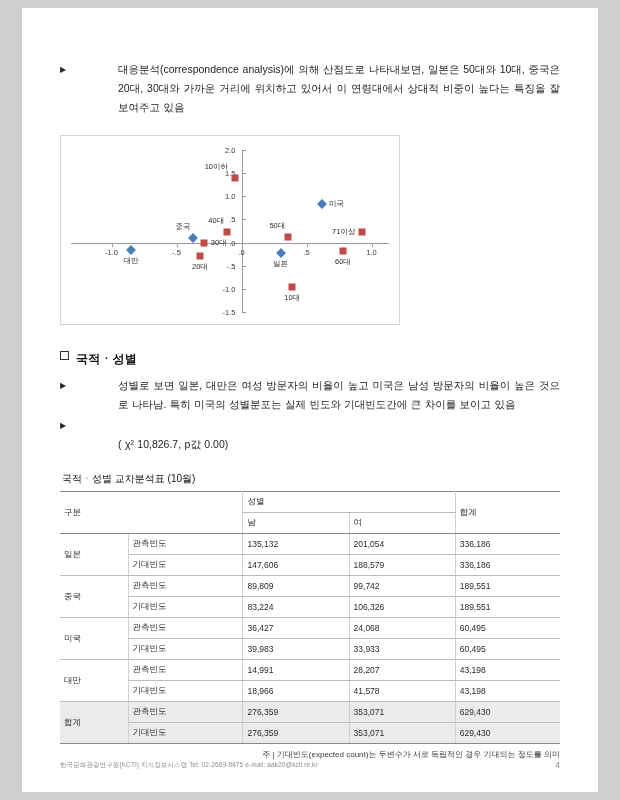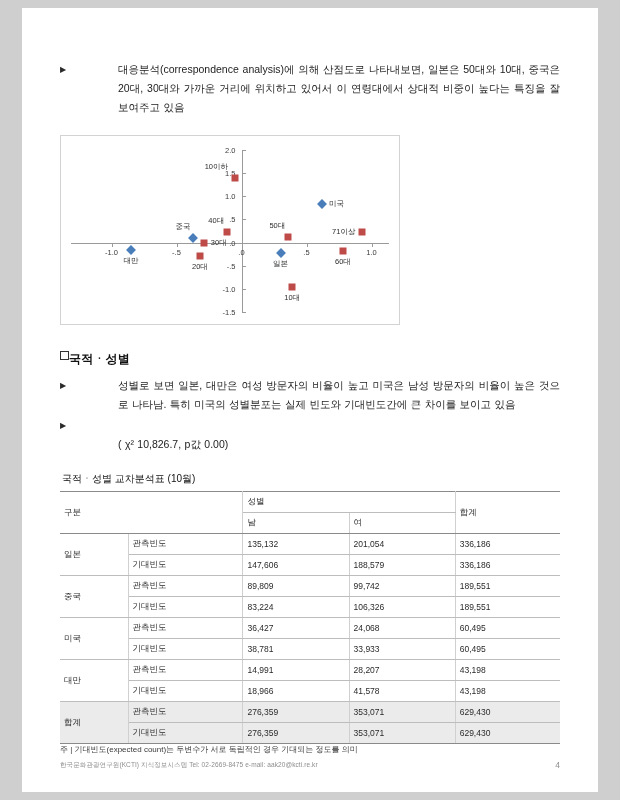--- a/index.html
+++ b/index.html
@@ -60,21 +60,21 @@
     width: 7px; height: 7px; background: #be4b48;
     transform: translate(-50%,-50%);
   }
   .plabel {
     position: absolute; font-size: 7.5px; color: #2b2b2b;
     white-space: nowrap;
   }
 
   
   .sec-head {
-    display: flex; align-items: flex-start; 
+    display: flex; align-items: flex-start; gap: 7px;
     margin: 26px 0 8px 0;
   }
   .sec-box {
     width: 9px; height: 9px; border: 1.3px solid #333; flex: 0 0 auto;
   }
   .sec-title { font-size: 12px; font-weight: bold; color: #111; letter-spacing: .2px; }
 
   
   .tbl-title {
     font-size: 10px; font-weight: normal; color: #111;
@@ -87,21 +87,21 @@
   table.xtab th, table.xtab td {
     border: none; padding: 4px 4px; text-align: left;
     vertical-align: middle; font-weight: normal;
   }
   table.xtab thead tr:first-child th { border-top: 1.3px solid #8a8a8a; }
   .bdr-b { border-bottom: 1px solid #bdbdbd !important; }
   .bdr-b-strong { border-bottom: 1.3px solid #8a8a8a !important; }
   .bdr-r { border-right: 1px solid #d0d0d0 !important; }
   .row-total td { background: #ebebeb; }
   .tbl-note {
-    font-size: 8px; color: #3a3a3a; letter-spacing: 0px;
+    font-size: 8px; color: #3a3a3a; margin-top: 5px; letter-spacing: 0px; text-align: right;
   }
 
   
   .footer {
     position: absolute; left: 0; bottom: 22px; width: 100%;
     padding: 0 38px; display: flex; align-items: center;
     justify-content: space-between;
   }
   .footer-text { font-size: 6.5px; color: #8d8d8d; letter-spacing: .1px; }
   .footer-page { font-size: 8.5px; color: #8d8d8d; }
@@ -234,21 +234,21 @@
           </tr>
           <tr>
             <td rowspan="2" class="bdr-r bdr-b">미국</td>
             <td class="bdr-r bdr-b">관측빈도</td>
             <td class="bdr-r bdr-b">36,427</td>
             <td class="bdr-r bdr-b">24,068</td>
             <td class="bdr-b">60,495</td>
           </tr>
           <tr>
             <td class="bdr-r bdr-b">기대빈도</td>
-            <td class="bdr-r bdr-b">38,781</td>
+            <td class="bdr-r bdr-b">39,983</td>
             <td class="bdr-r bdr-b">33,933</td>
             <td class="bdr-b">60,495</td>
           </tr>
           <tr>
             <td rowspan="2" class="bdr-r bdr-b">대만</td>
             <td class="bdr-r bdr-b">관측빈도</td>
             <td class="bdr-r bdr-b">14,991</td>
             <td class="bdr-r bdr-b">28,207</td>
             <td class="bdr-b">43,198</td>
           </tr>

